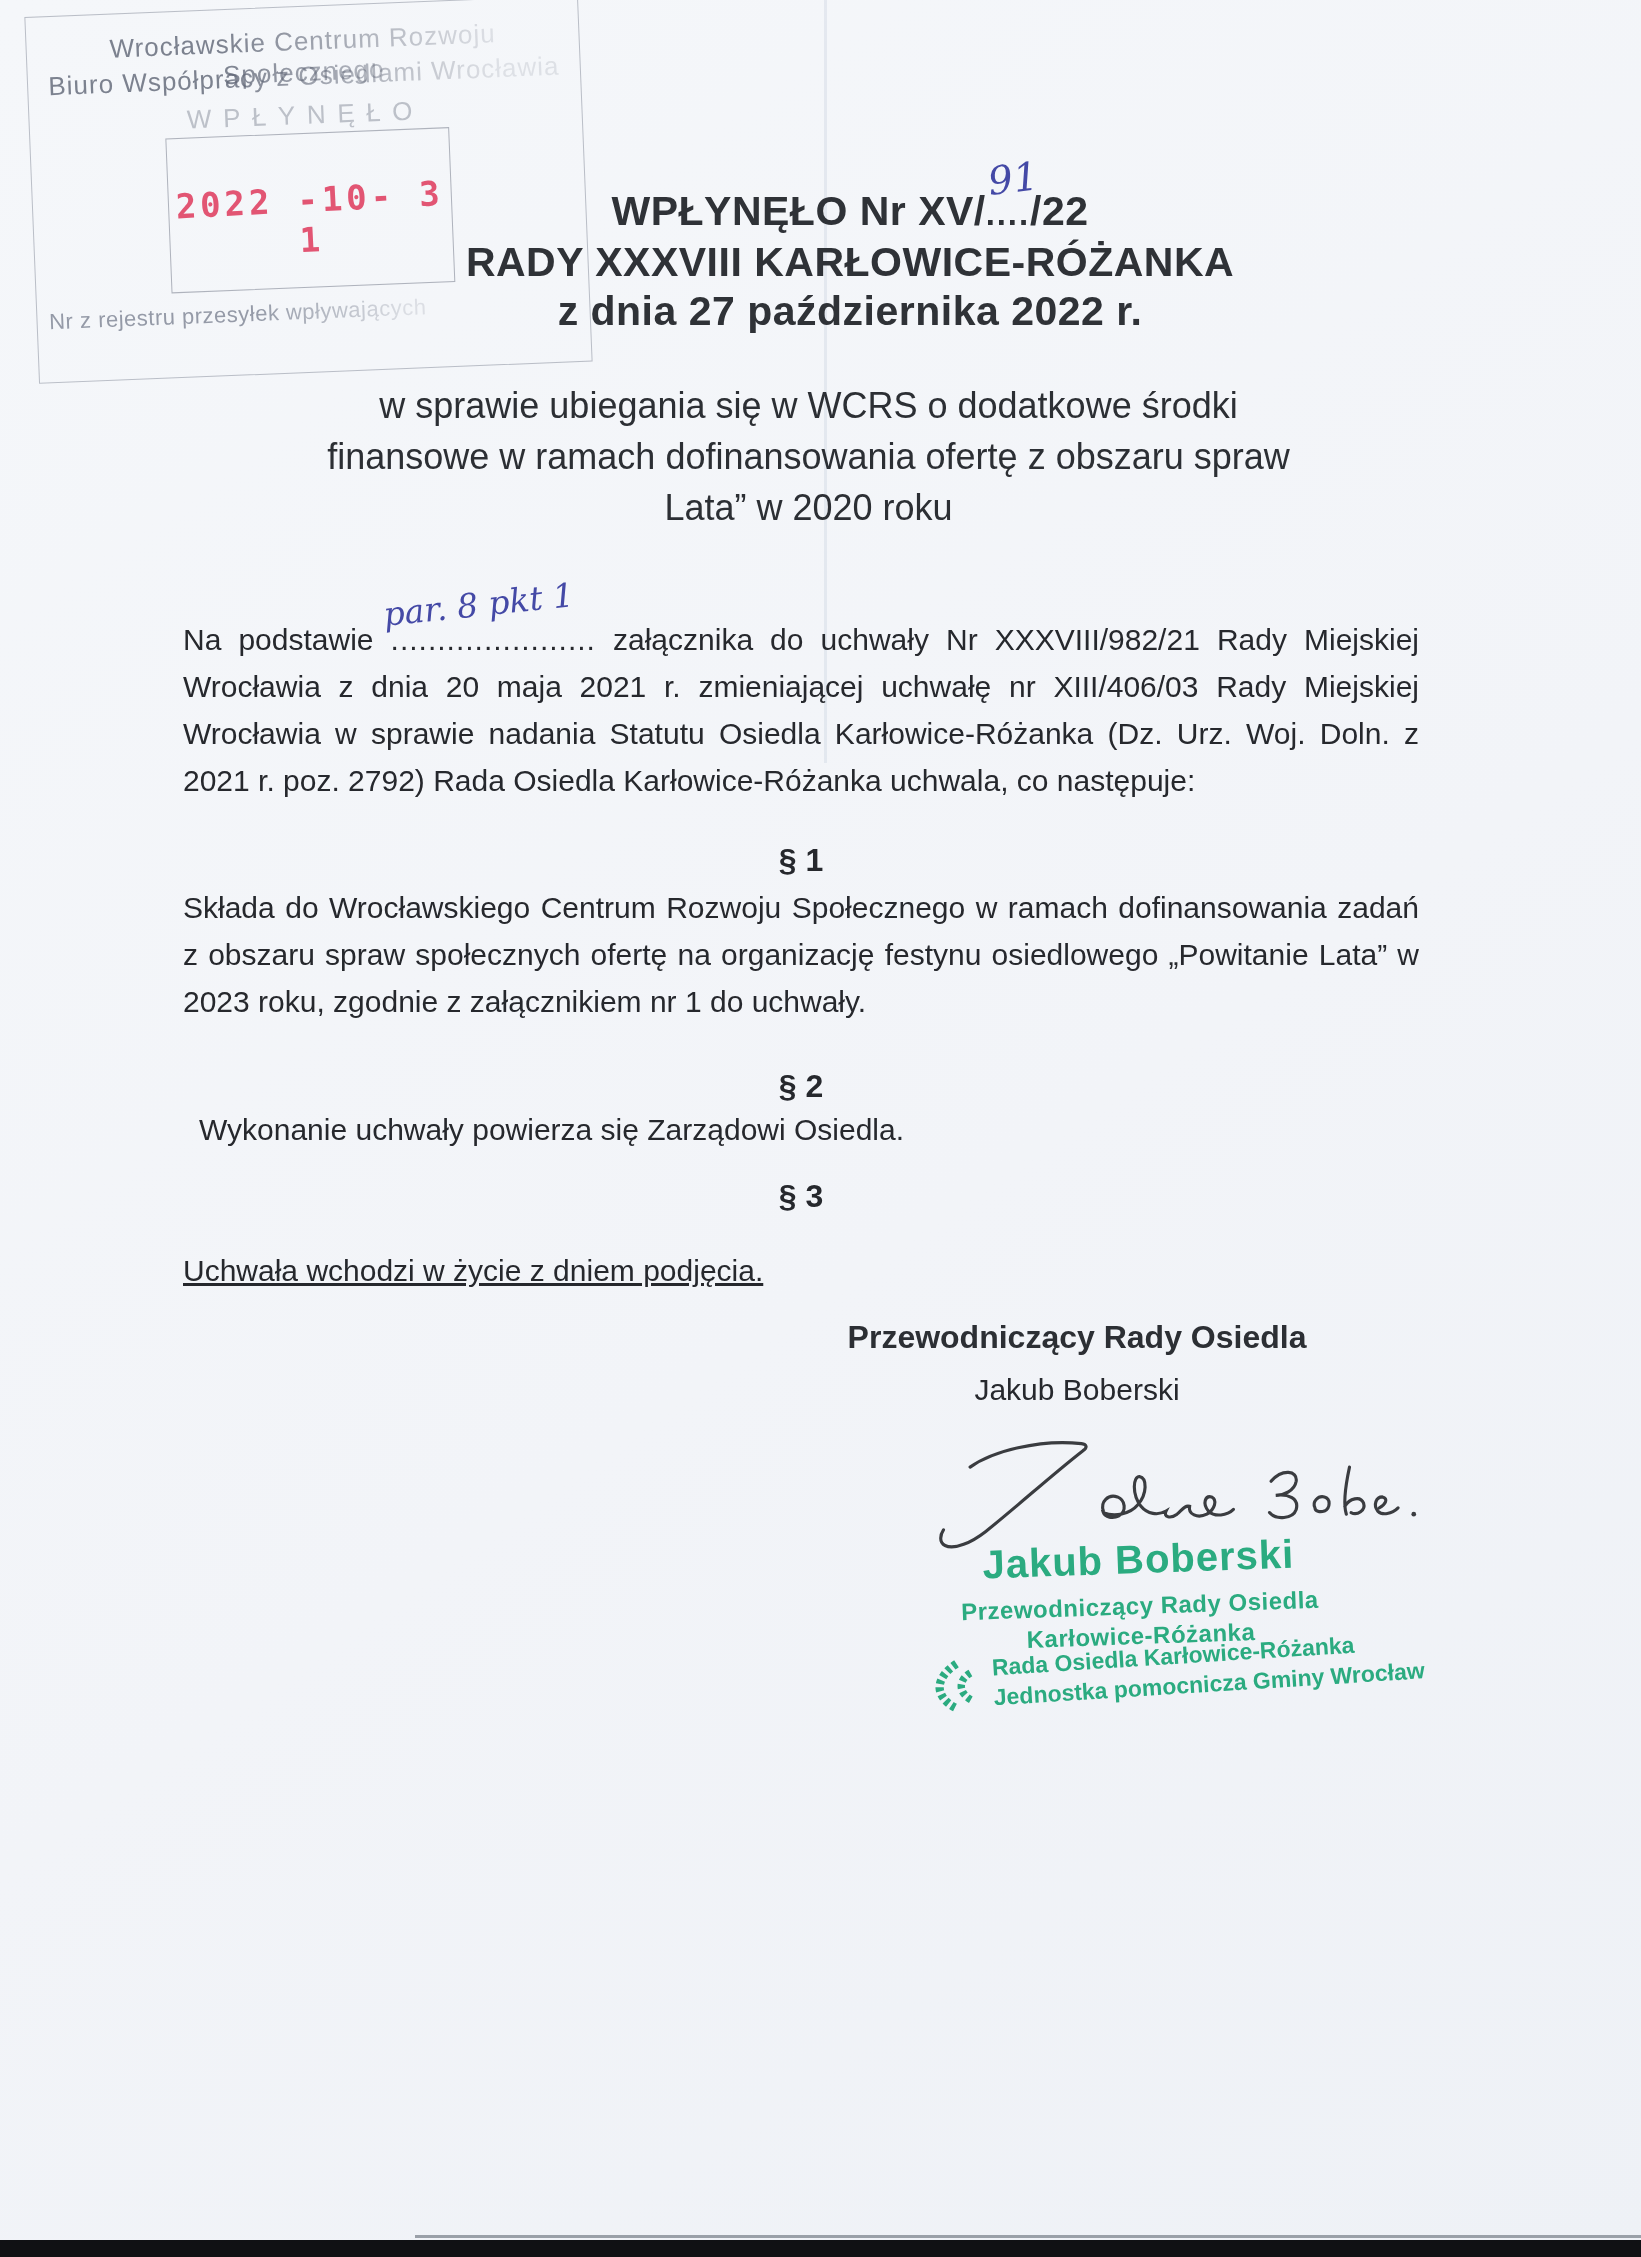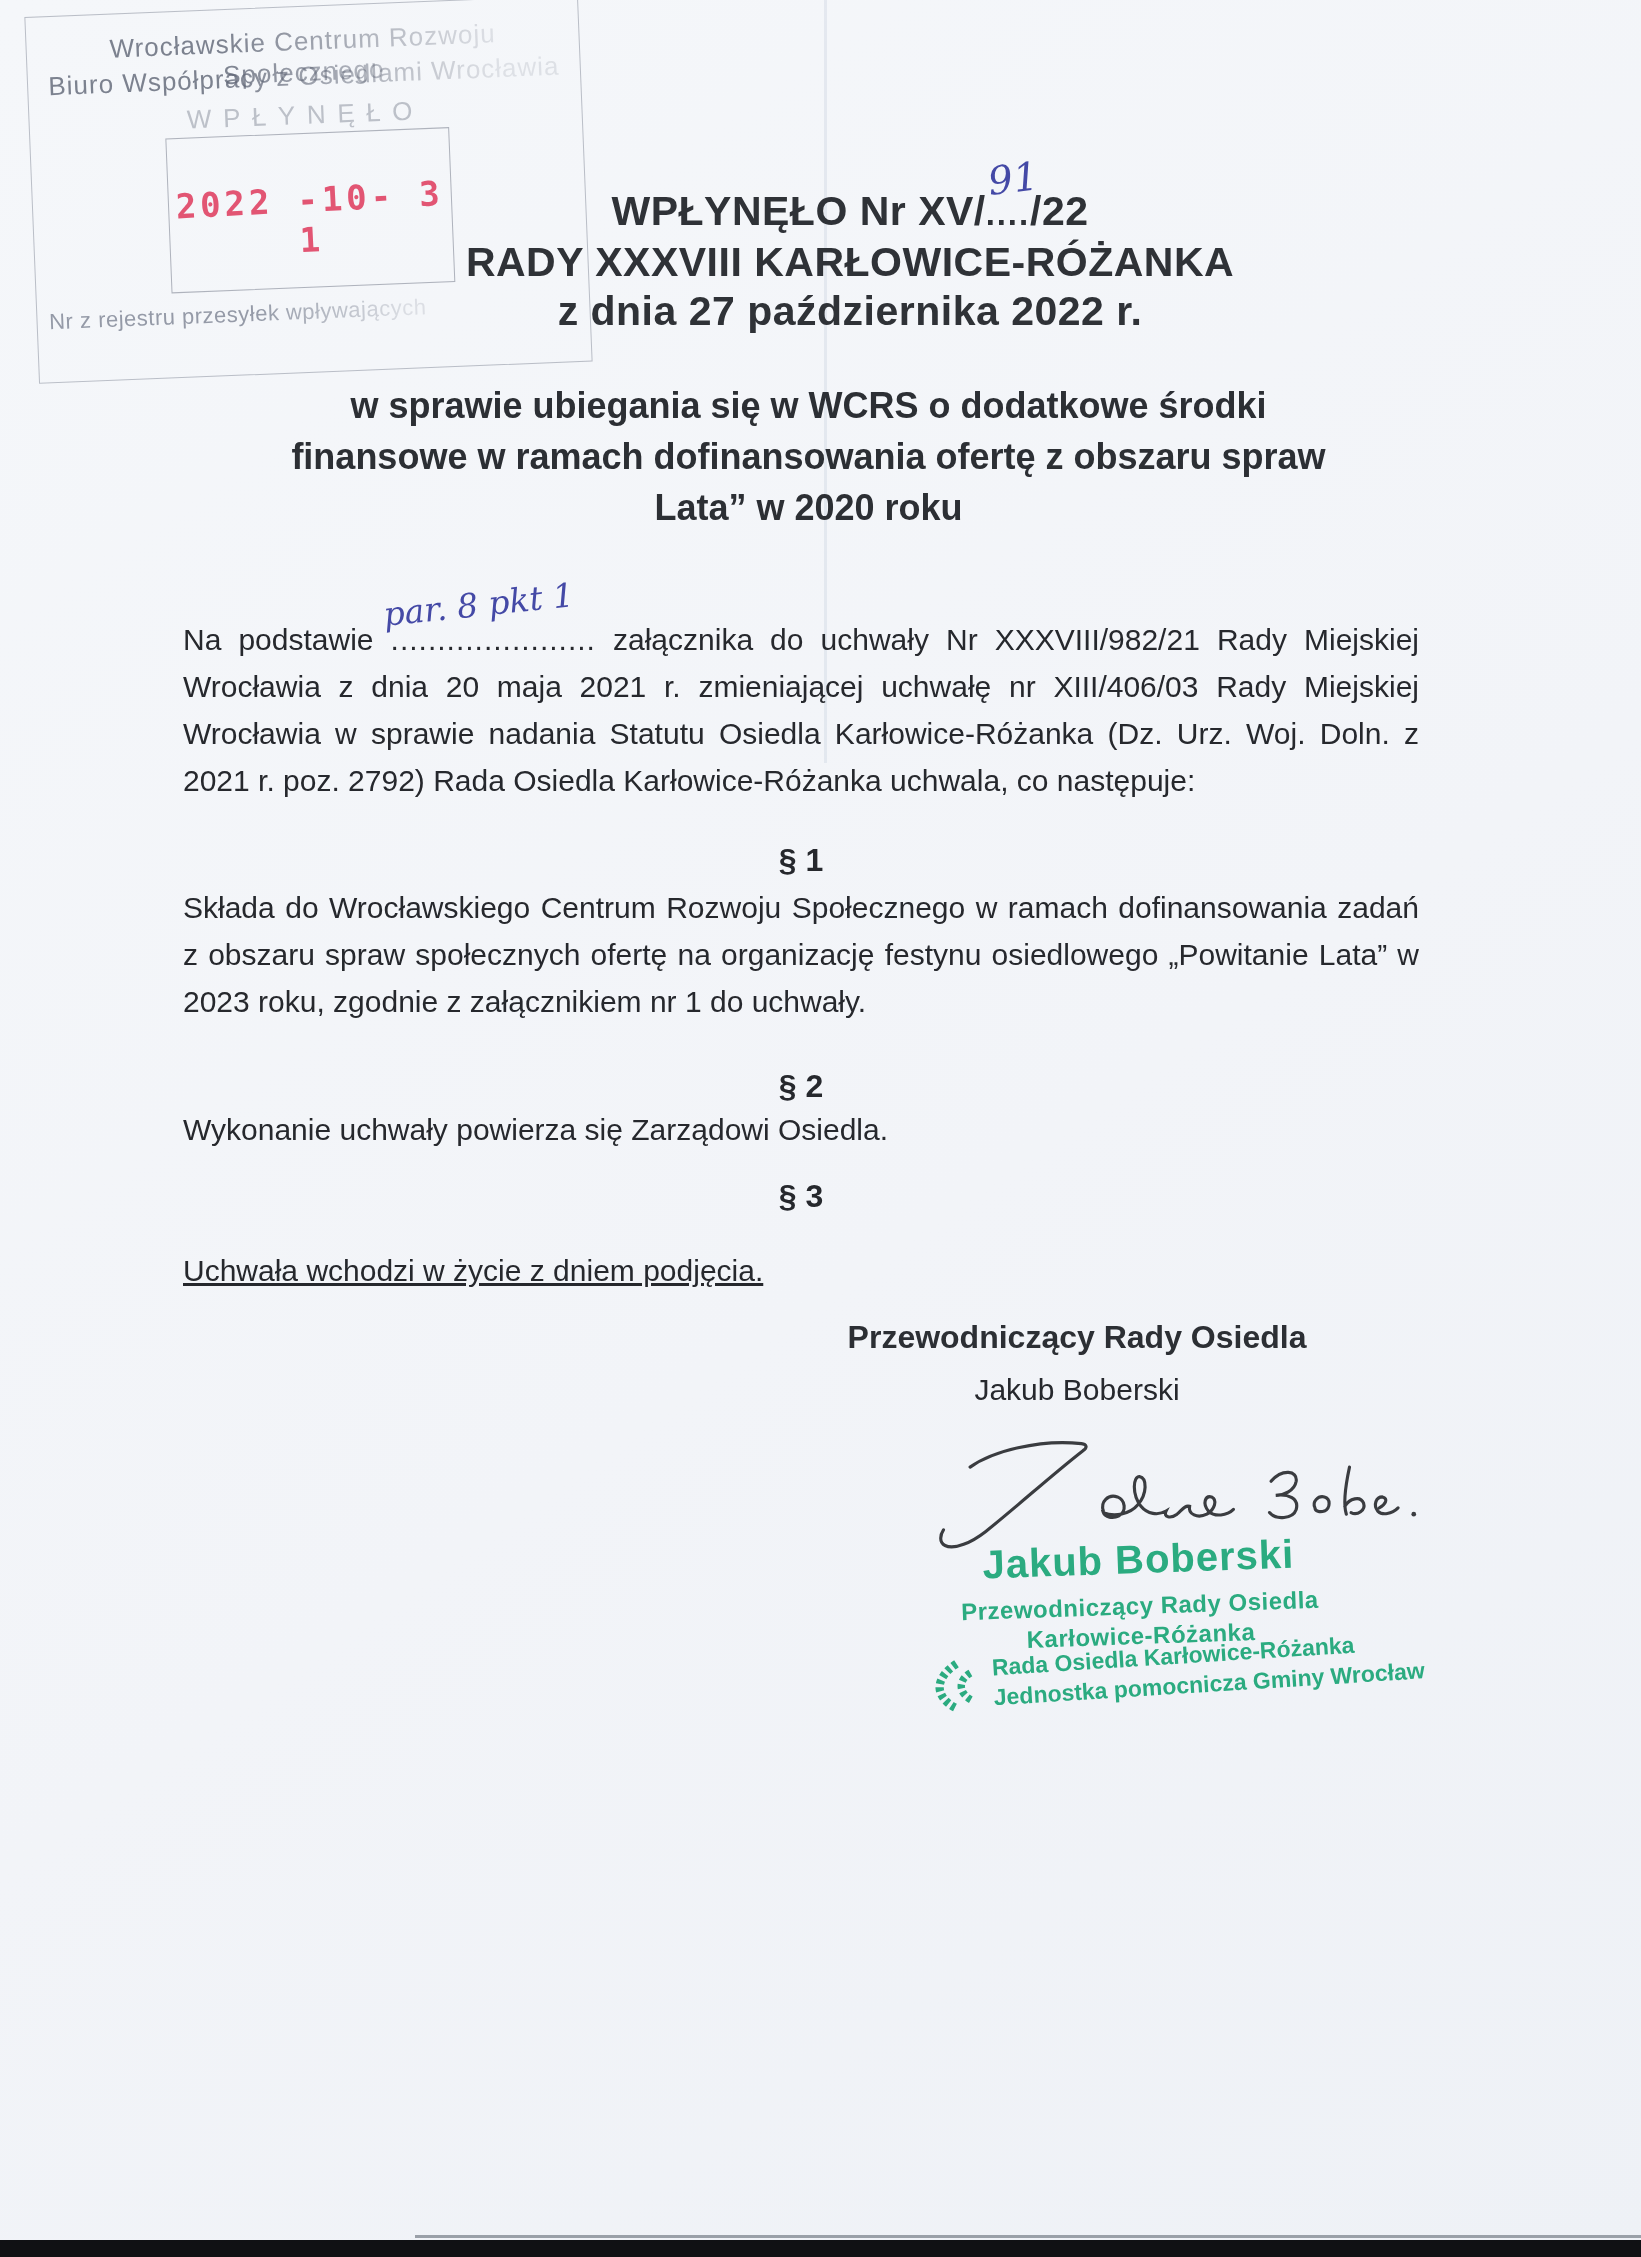--- a/index.html
+++ b/index.html
@@ -33,34 +33,34 @@
           -webkit-mask-image:linear-gradient(to right,#000 55%,rgba(0,0,0,.25) 95%);
           mask-image:linear-gradient(to right,#000 55%,rgba(0,0,0,.25) 95%);}
   
   .title{left:343px;top:187px;width:1014px;text-align:center;font-weight:bold;
          font-size:41px;line-height:49px;color:#2f3237;letter-spacing:0.5px;}
   .title .dotswrap{position:relative;display:inline-block;}
   .title .dots{font-size:33px;letter-spacing:1.9px;}
   .title .hand91{position:absolute;left:1.9px;top:-33px;font-family:"DejaVu Serif",serif;
          font-style:italic;font-weight:normal;font-size:39px;color:#4449a6;transform:rotate(-7deg);}
   
-  .subject{left:188px;top:380px;width:1241px;text-align:center;font-weight:bold;
+  .subject{left:188px;top:380px;width:1241px;text-align:center;font-weight:normal;
            font-size:36px;line-height:51px;color:#2c2f34;}
   
   .para{left:183px;width:1236px;font-size:30px;line-height:47px;color:#26282d;}
   .just{text-align:justify;text-align-last:left;}
   .preamble{top:616px;}
   .dotline{position:relative;display:inline-block;}
   .dotline .dots{letter-spacing:1px;}
   .dotline .hand{position:absolute;left:-7.7px;top:-35px;white-space:nowrap;
         font-family:"DejaVu Serif",serif;font-style:italic;font-size:33px;
         color:#4449a6;transform:rotate(-6deg);}
   .shead{width:1236px;left:183px;text-align:center;font-weight:bold;font-size:32px;color:#26282d;}
   .s1h{top:842px;} .s1t{top:884px;}
-  .s2h{top:1068px;} .s2t{top:1106px;}
+  .s2h{top:1068px;} .s2t{top:1106px;margin-left:16px;}
   .s3h{top:1178px;} .s3t{top:1247px;text-decoration:underline;}
   
   .sigrole{left:821px;top:1319px;width:512px;text-align:center;font-weight:bold;
            font-size:32px;color:#2c2f34;}
   .signame{left:821px;top:1373px;width:512px;text-align:center;font-size:30px;color:#26282d;}
   .sigscribble{left:898px;top:1412px;width:533px;height:162px;}
   
   .gstamp{left:898px;top:1537px;width:483px;text-align:center;color:#2bab80;
           transform:rotate(-2deg);}
   .gstamp .gname{font-size:40px;font-weight:bold;letter-spacing:1px;}

